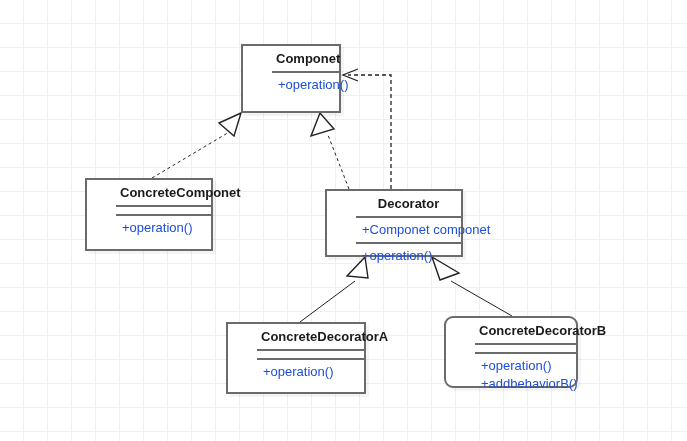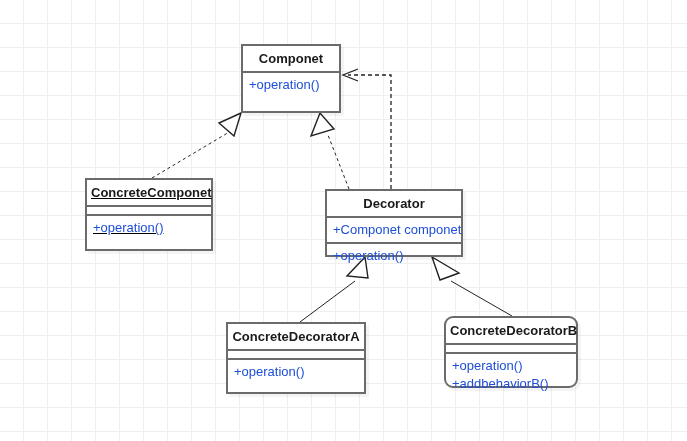--- a/index.html
+++ b/index.html
@@ -27,20 +27,21 @@
     height: 441px;
     pointer-events: none;
   }
   .uml-class {
     position: absolute;
     box-sizing: border-box;
     background: #ffffff;
     border: 2px solid #6b6b6b;
     box-shadow: 3px 3px 0 rgba(0,0,0,0.045);
     z-index: 5;
+    padding-left: 29px;
   }
   .uml-name {
     font-size: 13px;
     font-weight: bold;
     color: #1a1a1a;
     text-align: center;
     padding: 5px 4px 5px 4px;
     line-height: 15px;
     white-space: nowrap;
   }
@@ -101,21 +102,21 @@
 
   <div class="uml-class" style="left:241px; top:44px; width:100px; height:69px;">
     <div class="uml-name">Componet</div>
     <div class="uml-sep"></div>
     <div class="uml-ops">
       <div class="uml-member">+operation()</div>
       <div class="spacer-fill"></div>
     </div>
   </div>
 
-  <div class="uml-class" style="left:85px; top:178px; width:128px; height:73px;text-decoration:underline;">
+  <div class="uml-class" style="left:85px; top:178px; width:128px; height:73px;">
     <div class="uml-name">ConcreteComponet</div>
     <div class="uml-sep"></div>
     <div class="uml-empty"></div>
     <div class="uml-sep"></div>
     <div class="uml-ops">
       <div class="uml-member">+operation()</div>
       <div class="spacer-fill"></div>
     </div>
   </div>
 

